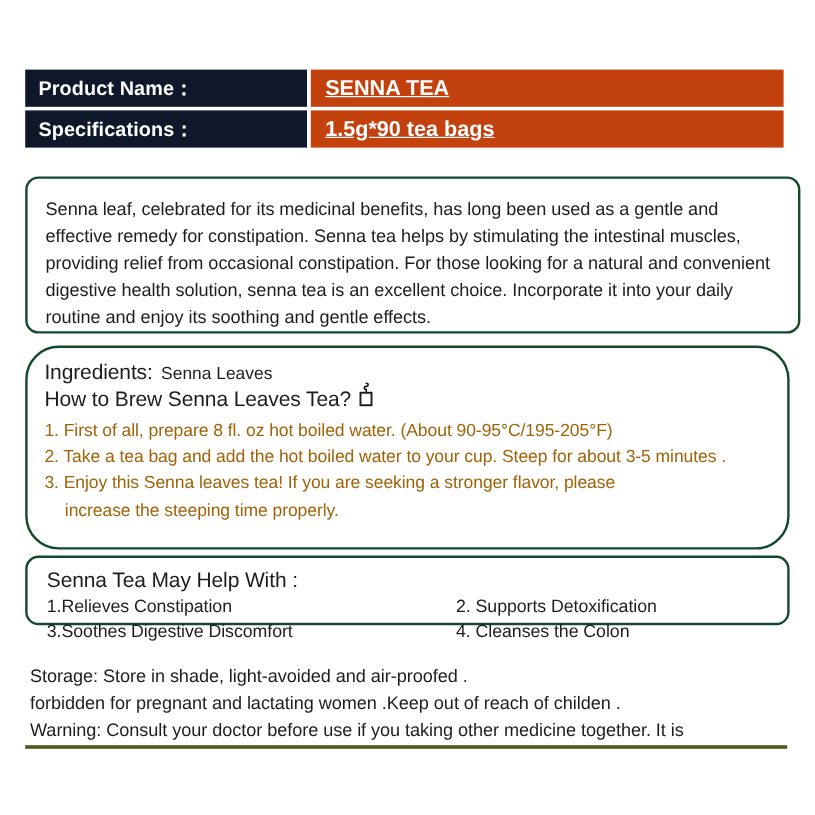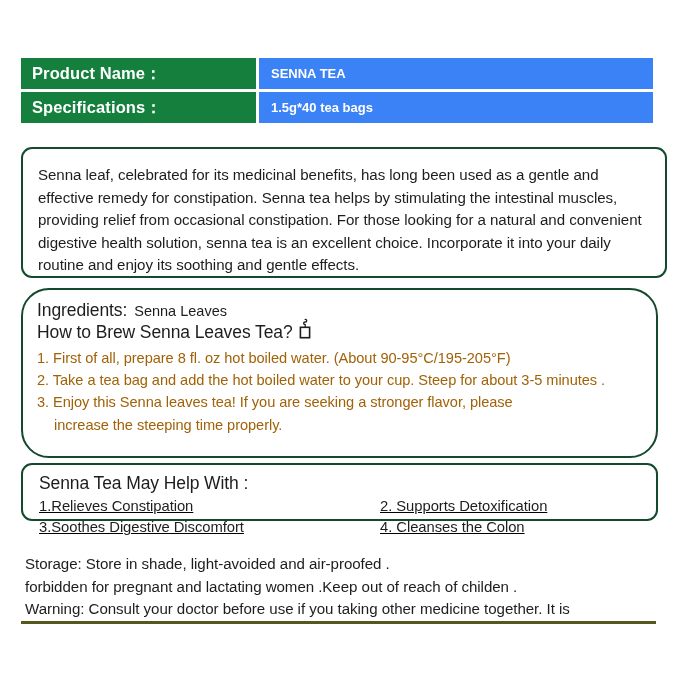--- a/index.html
+++ b/index.html
@@ -30,44 +30,45 @@
   }
   .spec-row {
     display: flex;
     width: 100%;
     height: 31px;
     margin-bottom: 3px;
   }
   .spec-key {
     width: 235px;
     flex: 0 0 235px;
-    background: #15803d;
+    background: #0f172a;
     color: #ffffff;
     font-size: 16.5px;
     font-weight: bold;
     letter-spacing: 0.1px;
     display: flex;
     align-items: center;
     padding-left: 11px;
     box-sizing: border-box;
   }
   .spec-gap {
     flex: 0 0 3px;
     background: #ffffff;
   }
   .spec-val {
     flex: 1 1 auto;
-    background: #3b82f6;
+    background: #c2410c;
     color: #ffffff;
-    font-size: 13px;
+    font-size: 18px;
     font-weight: bold;
     display: flex;
     align-items: center;
     padding-left: 12px;
     box-sizing: border-box;
+    text-decoration: underline;
   }
 
   
   .panel {
     position: absolute;
     border: 2px solid #14492c;
     border-radius: 11px;
     box-sizing: border-box;
     background: #ffffff;
   }
@@ -153,21 +154,20 @@
   }
   .benefits-heading {
     font-size: 17.5px;
     color: #1d1d1d;
     letter-spacing: -0.1px;
     margin-bottom: 2px;
   }
   .benefits-grid {
     display: flex;
     flex-wrap: wrap;
-    text-decoration: underline;
   }
   .benefit-item {
     font-size: 14.8px;
     line-height: 1.45;
     color: #1d1d1d;
     letter-spacing: -0.05px;
     box-sizing: border-box;
   }
   .benefit-item.col-left {
     width: 341px;
@@ -209,21 +209,21 @@
 
     <div class="spec-row">
       <div class="spec-key">Product Name：</div>
       <div class="spec-gap"></div>
       <div class="spec-val">SENNA TEA</div>
     </div>
 
     <div class="spec-row">
       <div class="spec-key">Specifications：</div>
       <div class="spec-gap"></div>
-      <div class="spec-val">1.5g*40 tea bags</div>
+      <div class="spec-val">1.5g*90 tea bags</div>
     </div>
 
   </div>
 
   <div class="panel" id="description-panel">
     <div class="desc-text">Senna leaf, celebrated for its medicinal benefits, has long been used as a gentle and effective remedy for constipation. Senna tea helps by stimulating the intestinal muscles, providing relief from occasional constipation. For those looking for a natural and convenient digestive health solution, senna tea is an excellent choice. Incorporate it into your daily routine and enjoy its soothing and gentle effects.</div>
   </div>
 
   <div class="panel" id="brew-panel">
 

